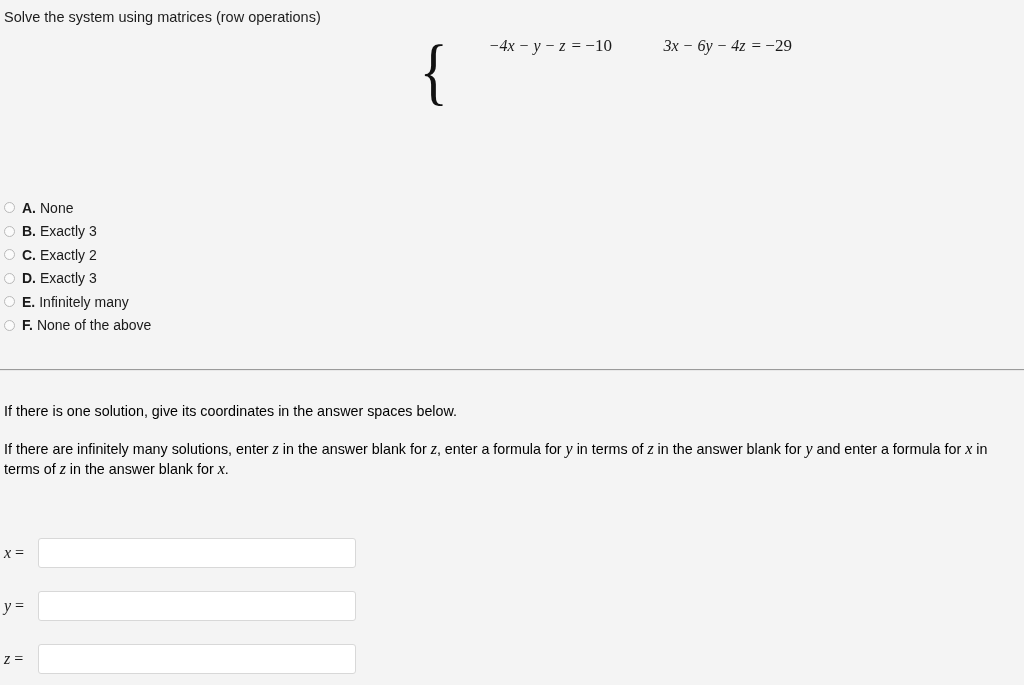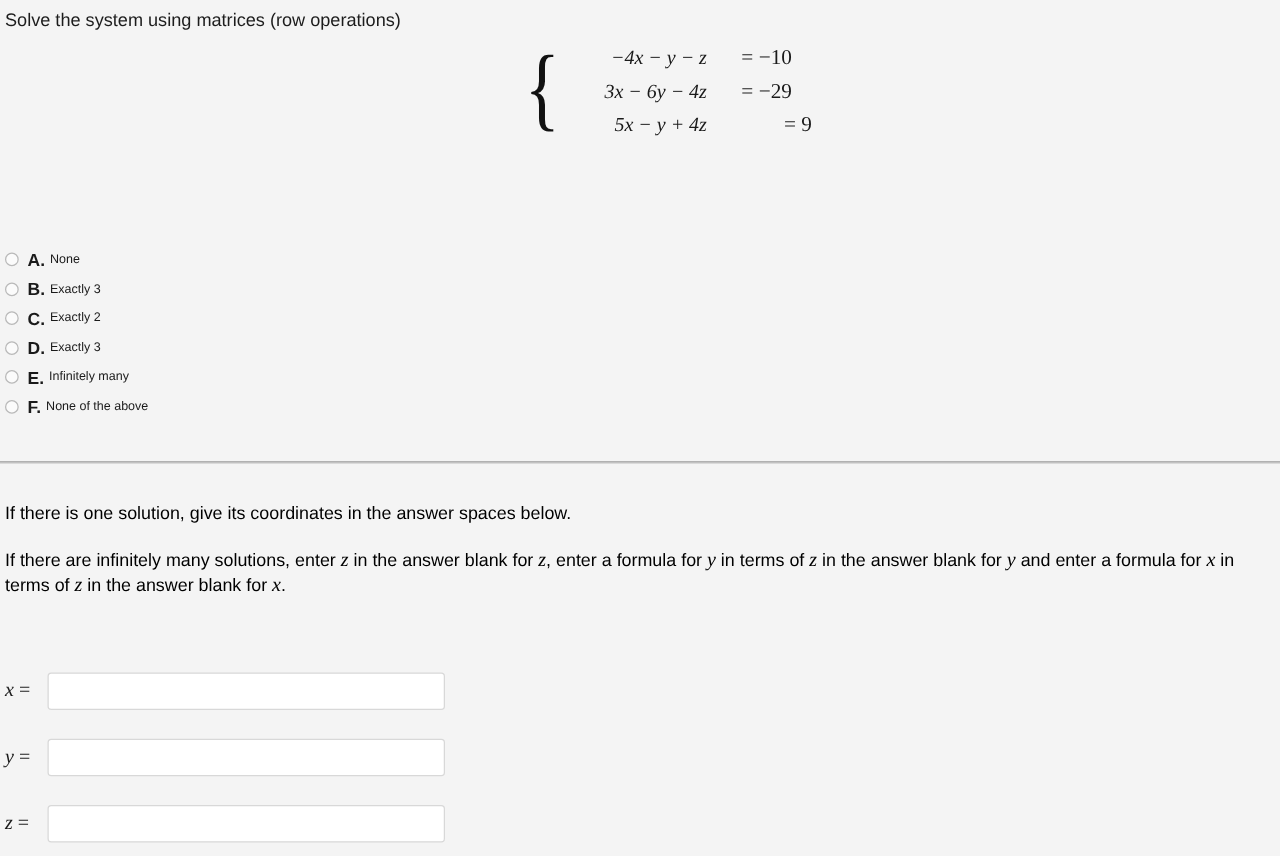--- a/index.html
+++ b/index.html
@@ -44,39 +44,38 @@
     line-height: 74px;
     font-family: "Liberation Serif", serif;
     color: #111;
     transform: scaleX(0.8);
     margin-top: -2px;
     margin-right: -2px;
     font-weight: 400;
   }
   .eq-rows {
     display: flex;
-    flex-direction: column;
     justify-content: center;
     padding-left: 4px;
   }
   .eq-row {
     display: flex;
     align-items: baseline;
     height: 27px;
     font-size: 17px;
   }
   .eq-lhs {
     width: 112px;
     text-align: right;
     padding-right: 6px;
     white-space: nowrap;
   }
   .eq-rhs {
     width: 62px;
-    text-align: right;
+    text-align: left;
     white-space: nowrap;
   }
   .eq-row.r3 .eq-rhs { padding-left: 16px; }
   var, .mv {
     font-family: "Liberation Serif", serif;
     font-style: italic;
     font-size: 16px;
   }
   
   .question-line {
@@ -111,21 +110,21 @@
     box-sizing: border-box;
     margin-right: 7px;
     flex: none;
   }
   .opt-letter {
     font-weight: bold;
     margin-right: 4px;
     font-size: 14px;
   }
   .opt-text {
-    font-size: 10px;
+    font-size: 14px;
   }
   
   .divider {
     position: absolute;
     left: 0px;
     top: 369px;
     width: 1024px;
     height: 1px;
     background: #9a9a9a;
     border-bottom: 1px solid #e8e8e8;
@@ -190,24 +189,20 @@
     <div class="brace">{</div>
     <div class="eq-rows">
       <div class="eq-row r1">
         <span class="eq-lhs mv">−4x − y − z</span>
         <span class="eq-rhs">= −10</span>
       </div>
       <div class="eq-row r2">
         <span class="eq-lhs mv">3x − 6y − 4z</span>
         <span class="eq-rhs">= −29</span>
       </div>
-      <div class="eq-row r3">
-        <span class="eq-lhs mv">5x − y + 4z</span>
-        <span class="eq-rhs">= 9</span>
-      </div>
     </div>
   </div>
 
 
   <div class="options">
     <label class="option-row">
       <span class="radio"></span>
       <span class="opt-letter">A.</span>
       <span class="opt-text">None</span>
     </label>

